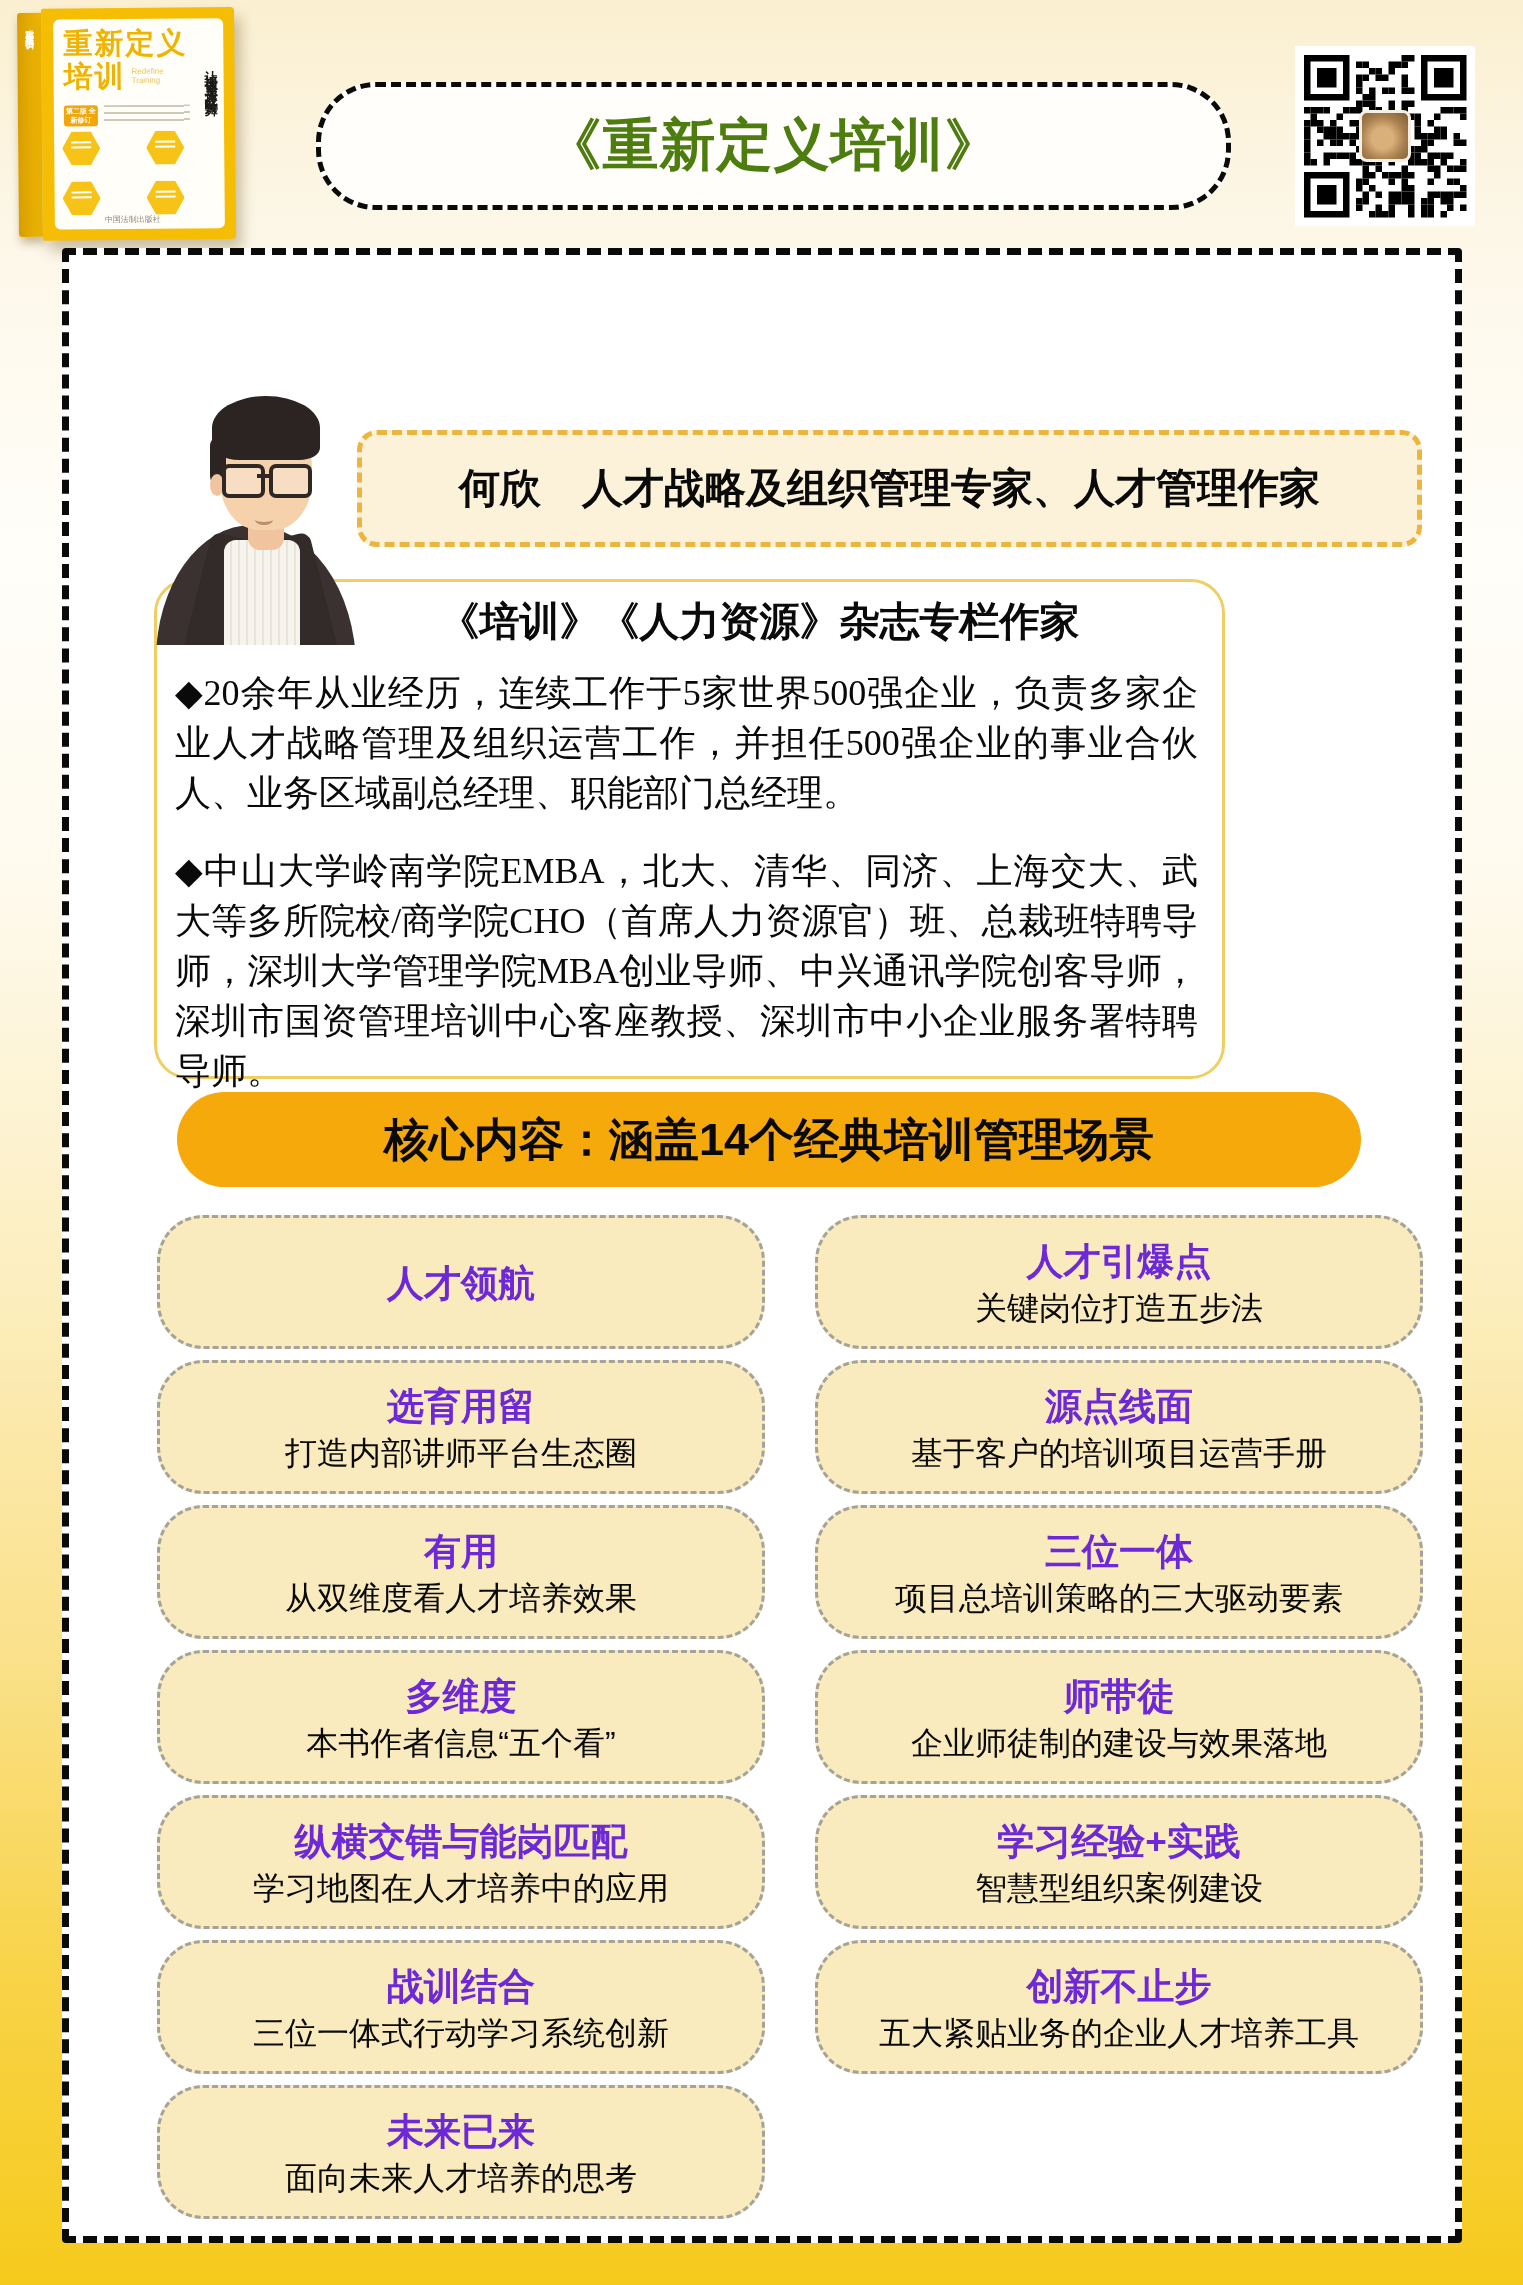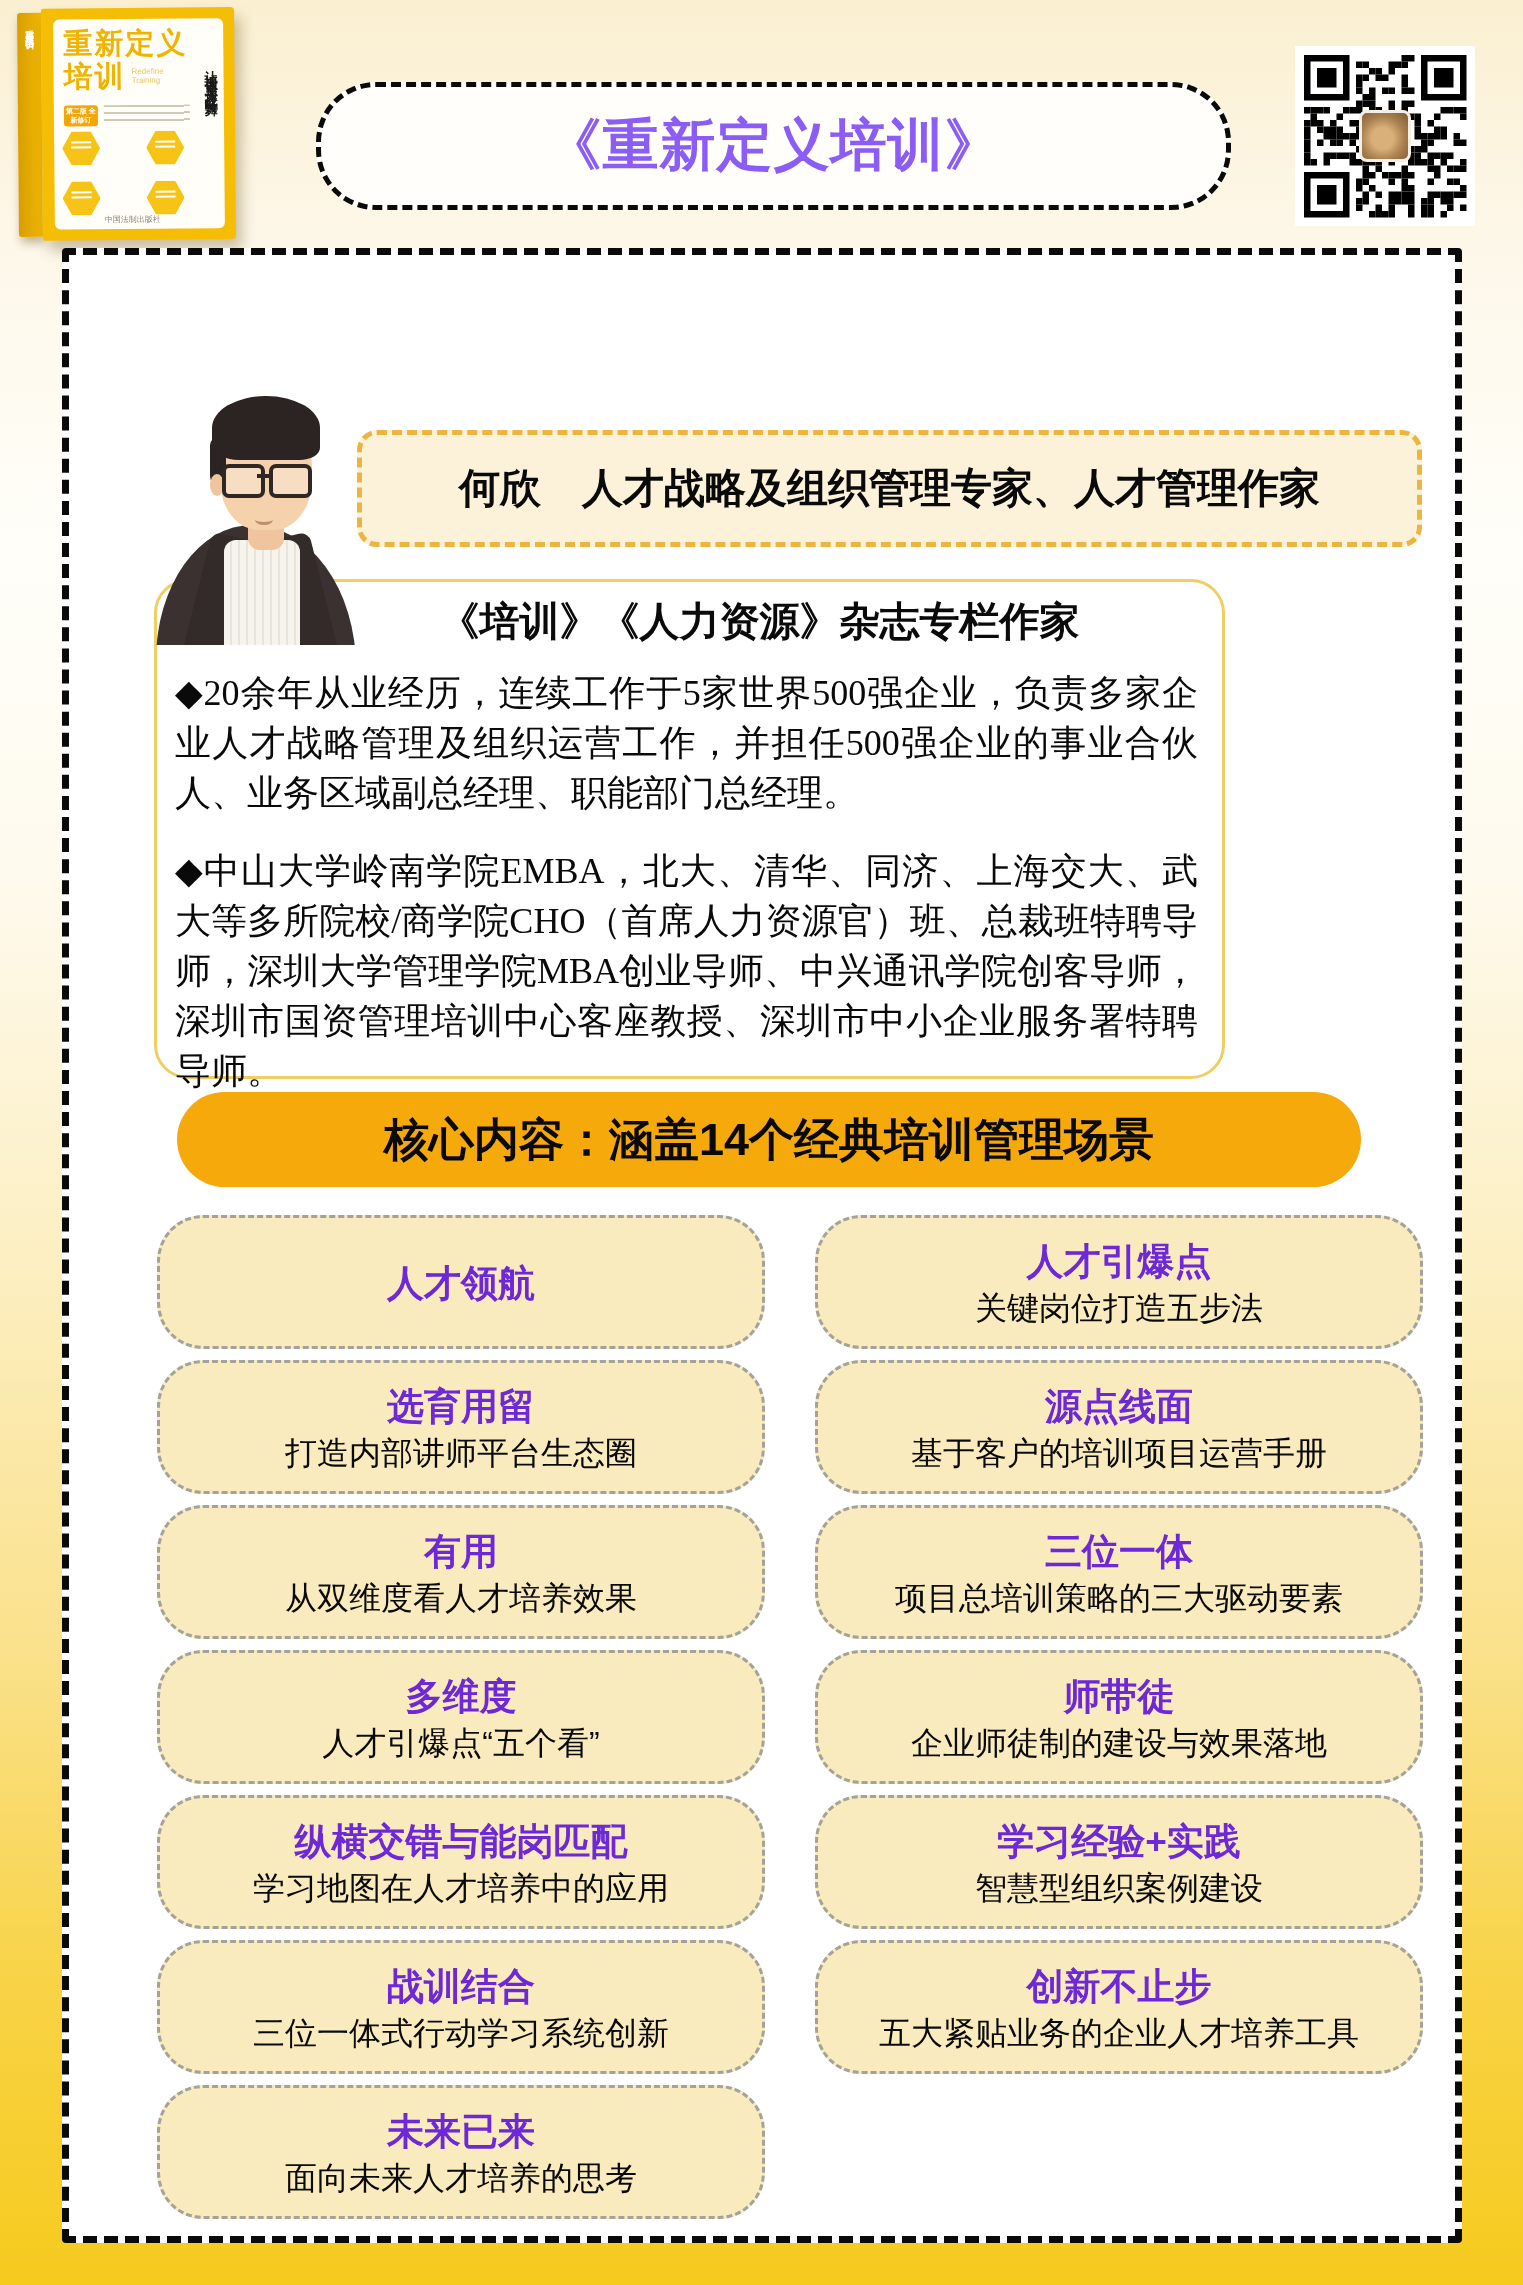--- a/index.html
+++ b/index.html
@@ -4,21 +4,21 @@
 <style>
   html,body{margin:0;padding:0;}
   body{font-family:"Liberation Sans","DejaVu Sans",sans-serif;}
   .page{position:relative;width:1523px;height:2285px;overflow:hidden;
     background:linear-gradient(180deg,#FAEFD0 0%,#FDF7E8 10%,#FFFEF9 24%,#FEFAEE 38%,#FCEFC2 55%,#FAE18C 72%,#F8D345 87%,#F6CA1D 100%);}
   .abs{position:absolute;}
 
   
   .title-box{left:316px;top:82px;width:905px;height:118px;background:#FFFEFA;
     border:5px dashed #0A0A0A;border-radius:60px;display:flex;align-items:center;justify-content:center;}
-  .title-box span{font-size:56px;font-weight:700;color:#8b5cf6;letter-spacing:1px;}
+  .title-box span{font-size:56px;font-weight:700;color:#4d7c0f;letter-spacing:1px;}
 
   
   .book{left:18px;top:8px;width:217px;height:232px;transform:rotate(-0.5deg);}
   .book .spine{position:absolute;left:0;top:4px;width:24px;height:224px;background:linear-gradient(90deg,#D89E00,#F0B705);
     border-radius:3px 0 0 3px;display:flex;align-items:flex-start;justify-content:center;box-shadow:2px 6px 10px rgba(90,60,0,.35);}
   .book .spine span{writing-mode:vertical-rl;font-size:9px;font-weight:700;color:#fff;margin-top:10px;letter-spacing:2px;}
   .book .cover{position:absolute;left:24px;top:0;width:193px;height:232px;background:#F5BD04;border-radius:2px 4px 4px 2px;
     box-shadow:6px 10px 14px rgba(90,60,0,.30);}
   .book .panel{position:absolute;left:12px;top:11px;right:11px;bottom:11px;background:#FFFEF8;border-radius:6px;overflow:hidden;}
   .bk-title{position:absolute;left:10px;top:8px;font-weight:700;color:#F0B400;font-size:29px;line-height:33px;letter-spacing:2px;}
@@ -391,21 +391,21 @@
         <div class="card">
           <div class="card-title">有用</div>
           <div class="card-sub">从双维度看人才培养效果</div>
         </div>
         <div class="card">
           <div class="card-title">三位一体</div>
           <div class="card-sub">项目总培训策略的三大驱动要素</div>
         </div>
         <div class="card">
           <div class="card-title">多维度</div>
-          <div class="card-sub">人才引爆点“五个看”</div>
+          <div class="card-sub">本书作者信息“五个看”</div>
         </div>
         <div class="card">
           <div class="card-title">师带徒</div>
           <div class="card-sub">企业师徒制的建设与效果落地</div>
         </div>
         <div class="card">
           <div class="card-title">纵横交错与能岗匹配</div>
           <div class="card-sub">学习地图在人才培养中的应用</div>
         </div>
         <div class="card">

